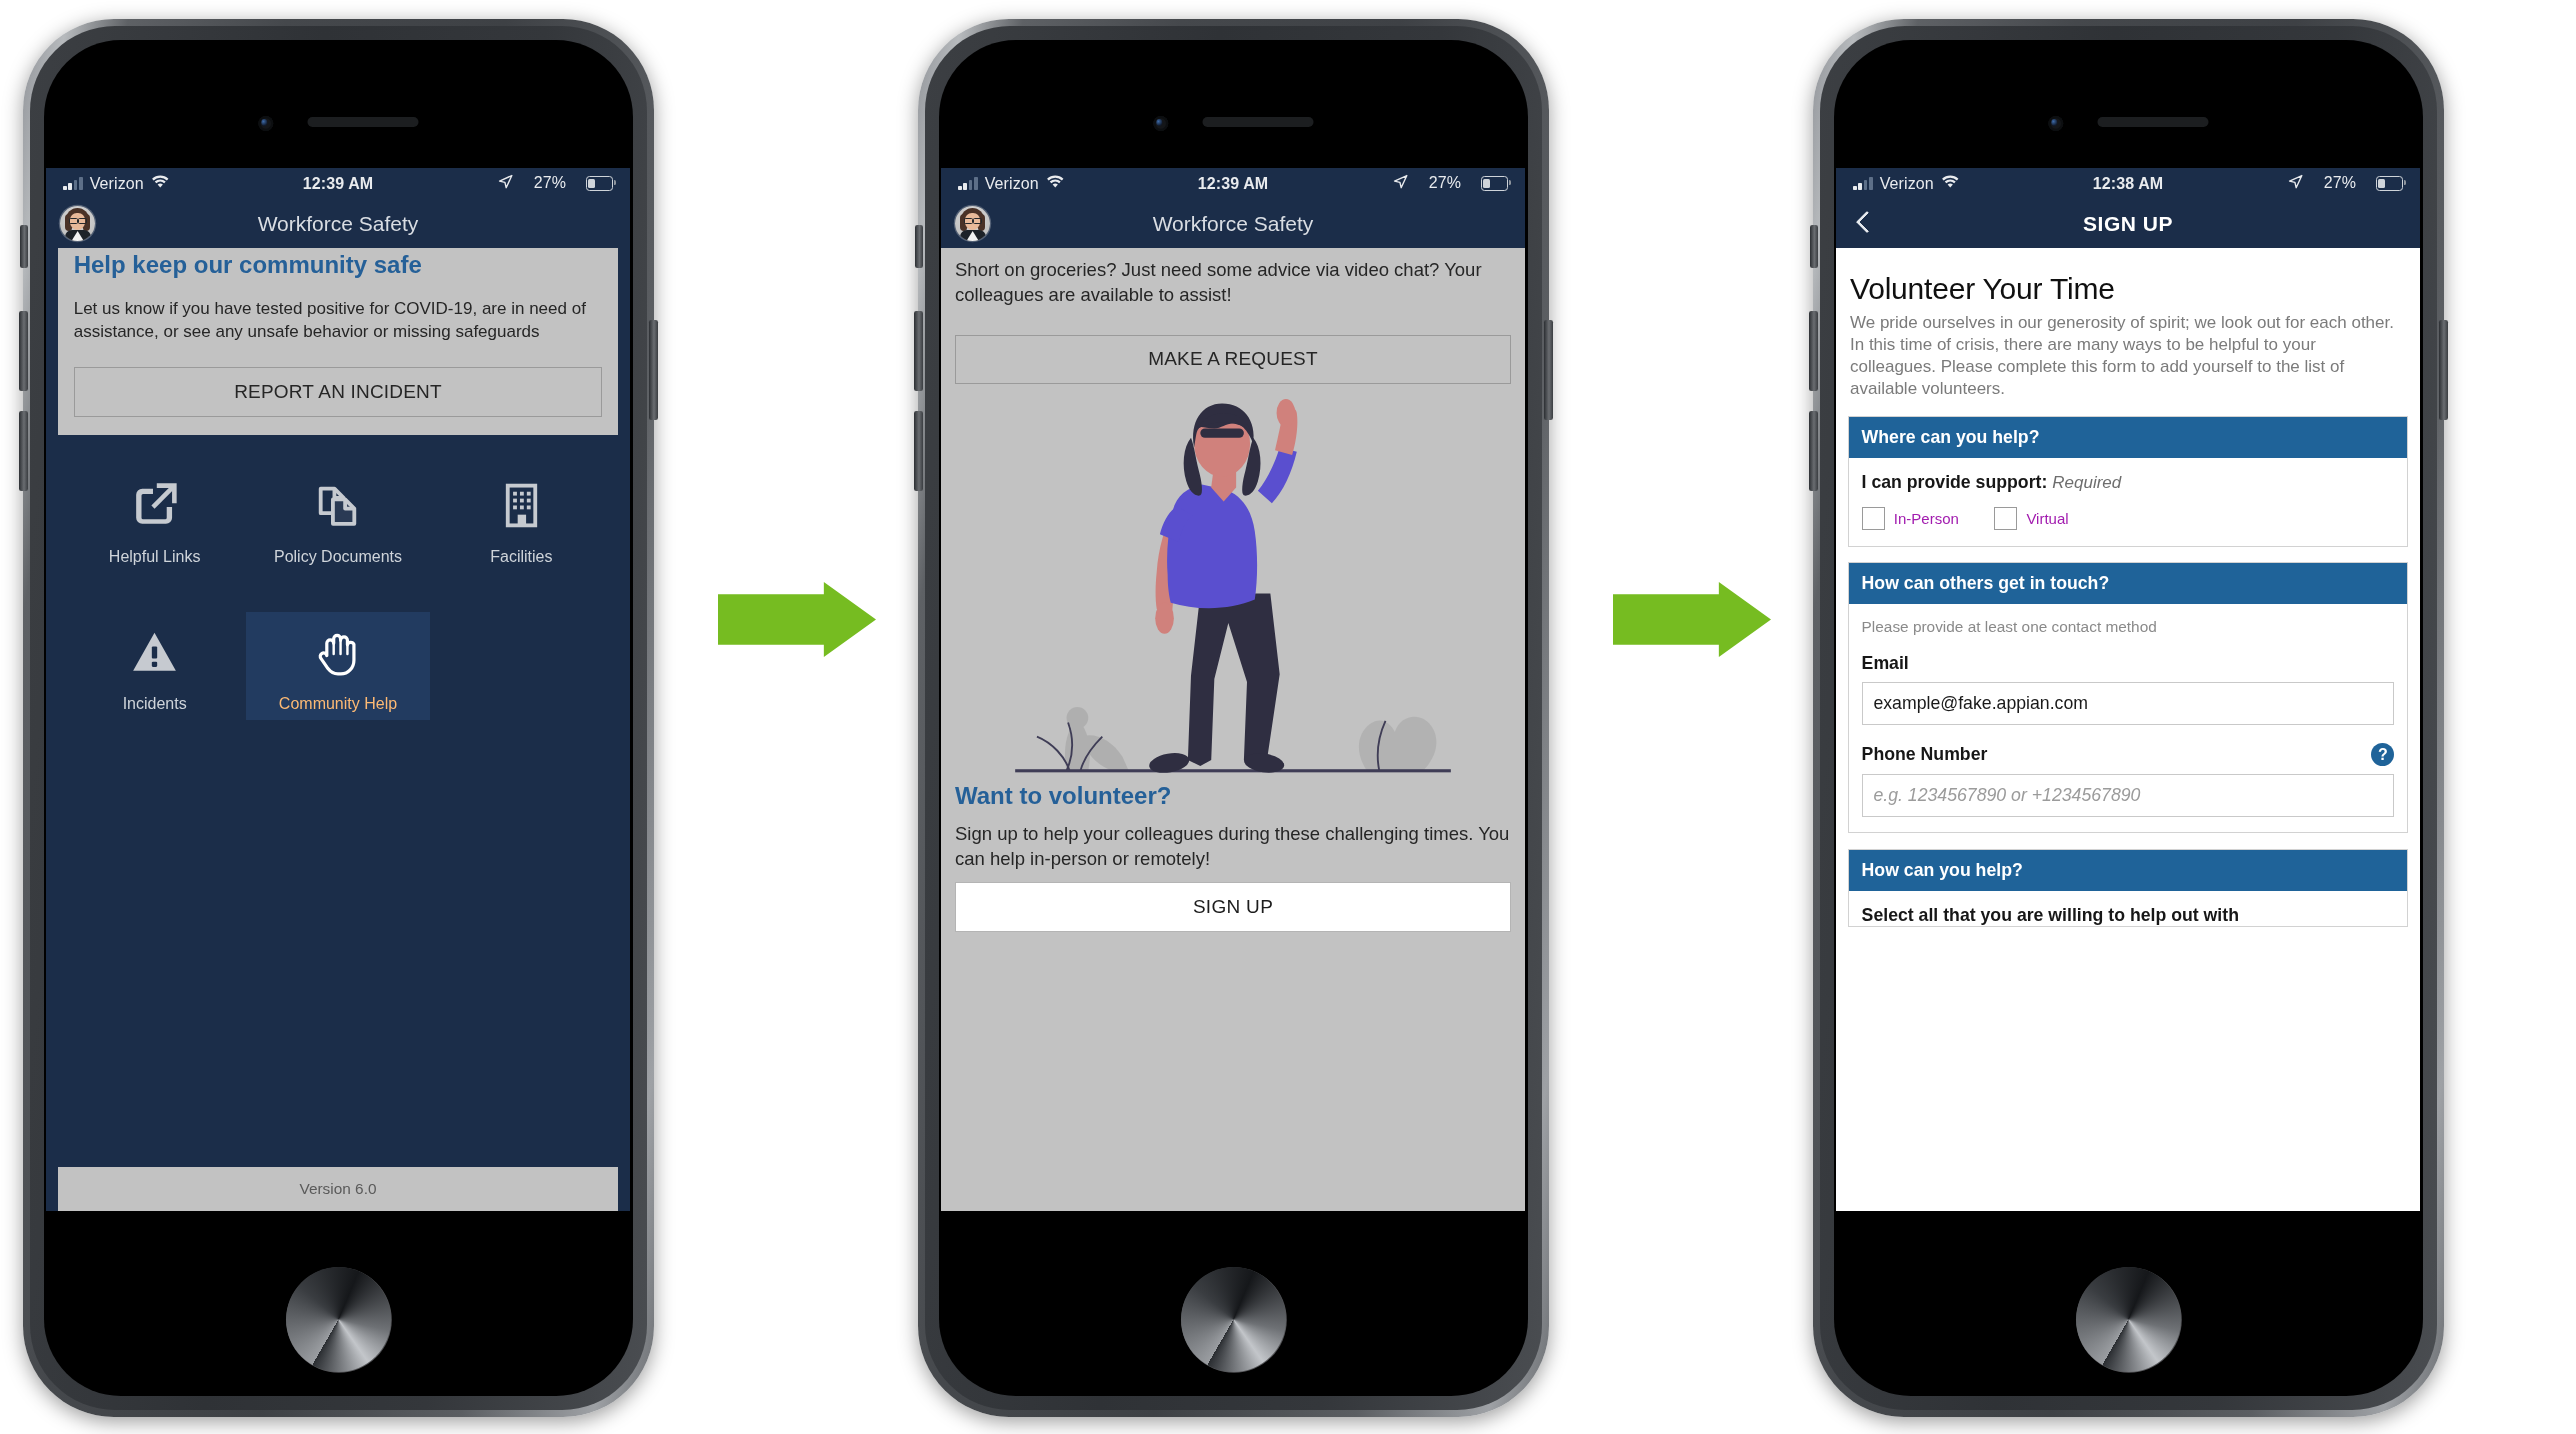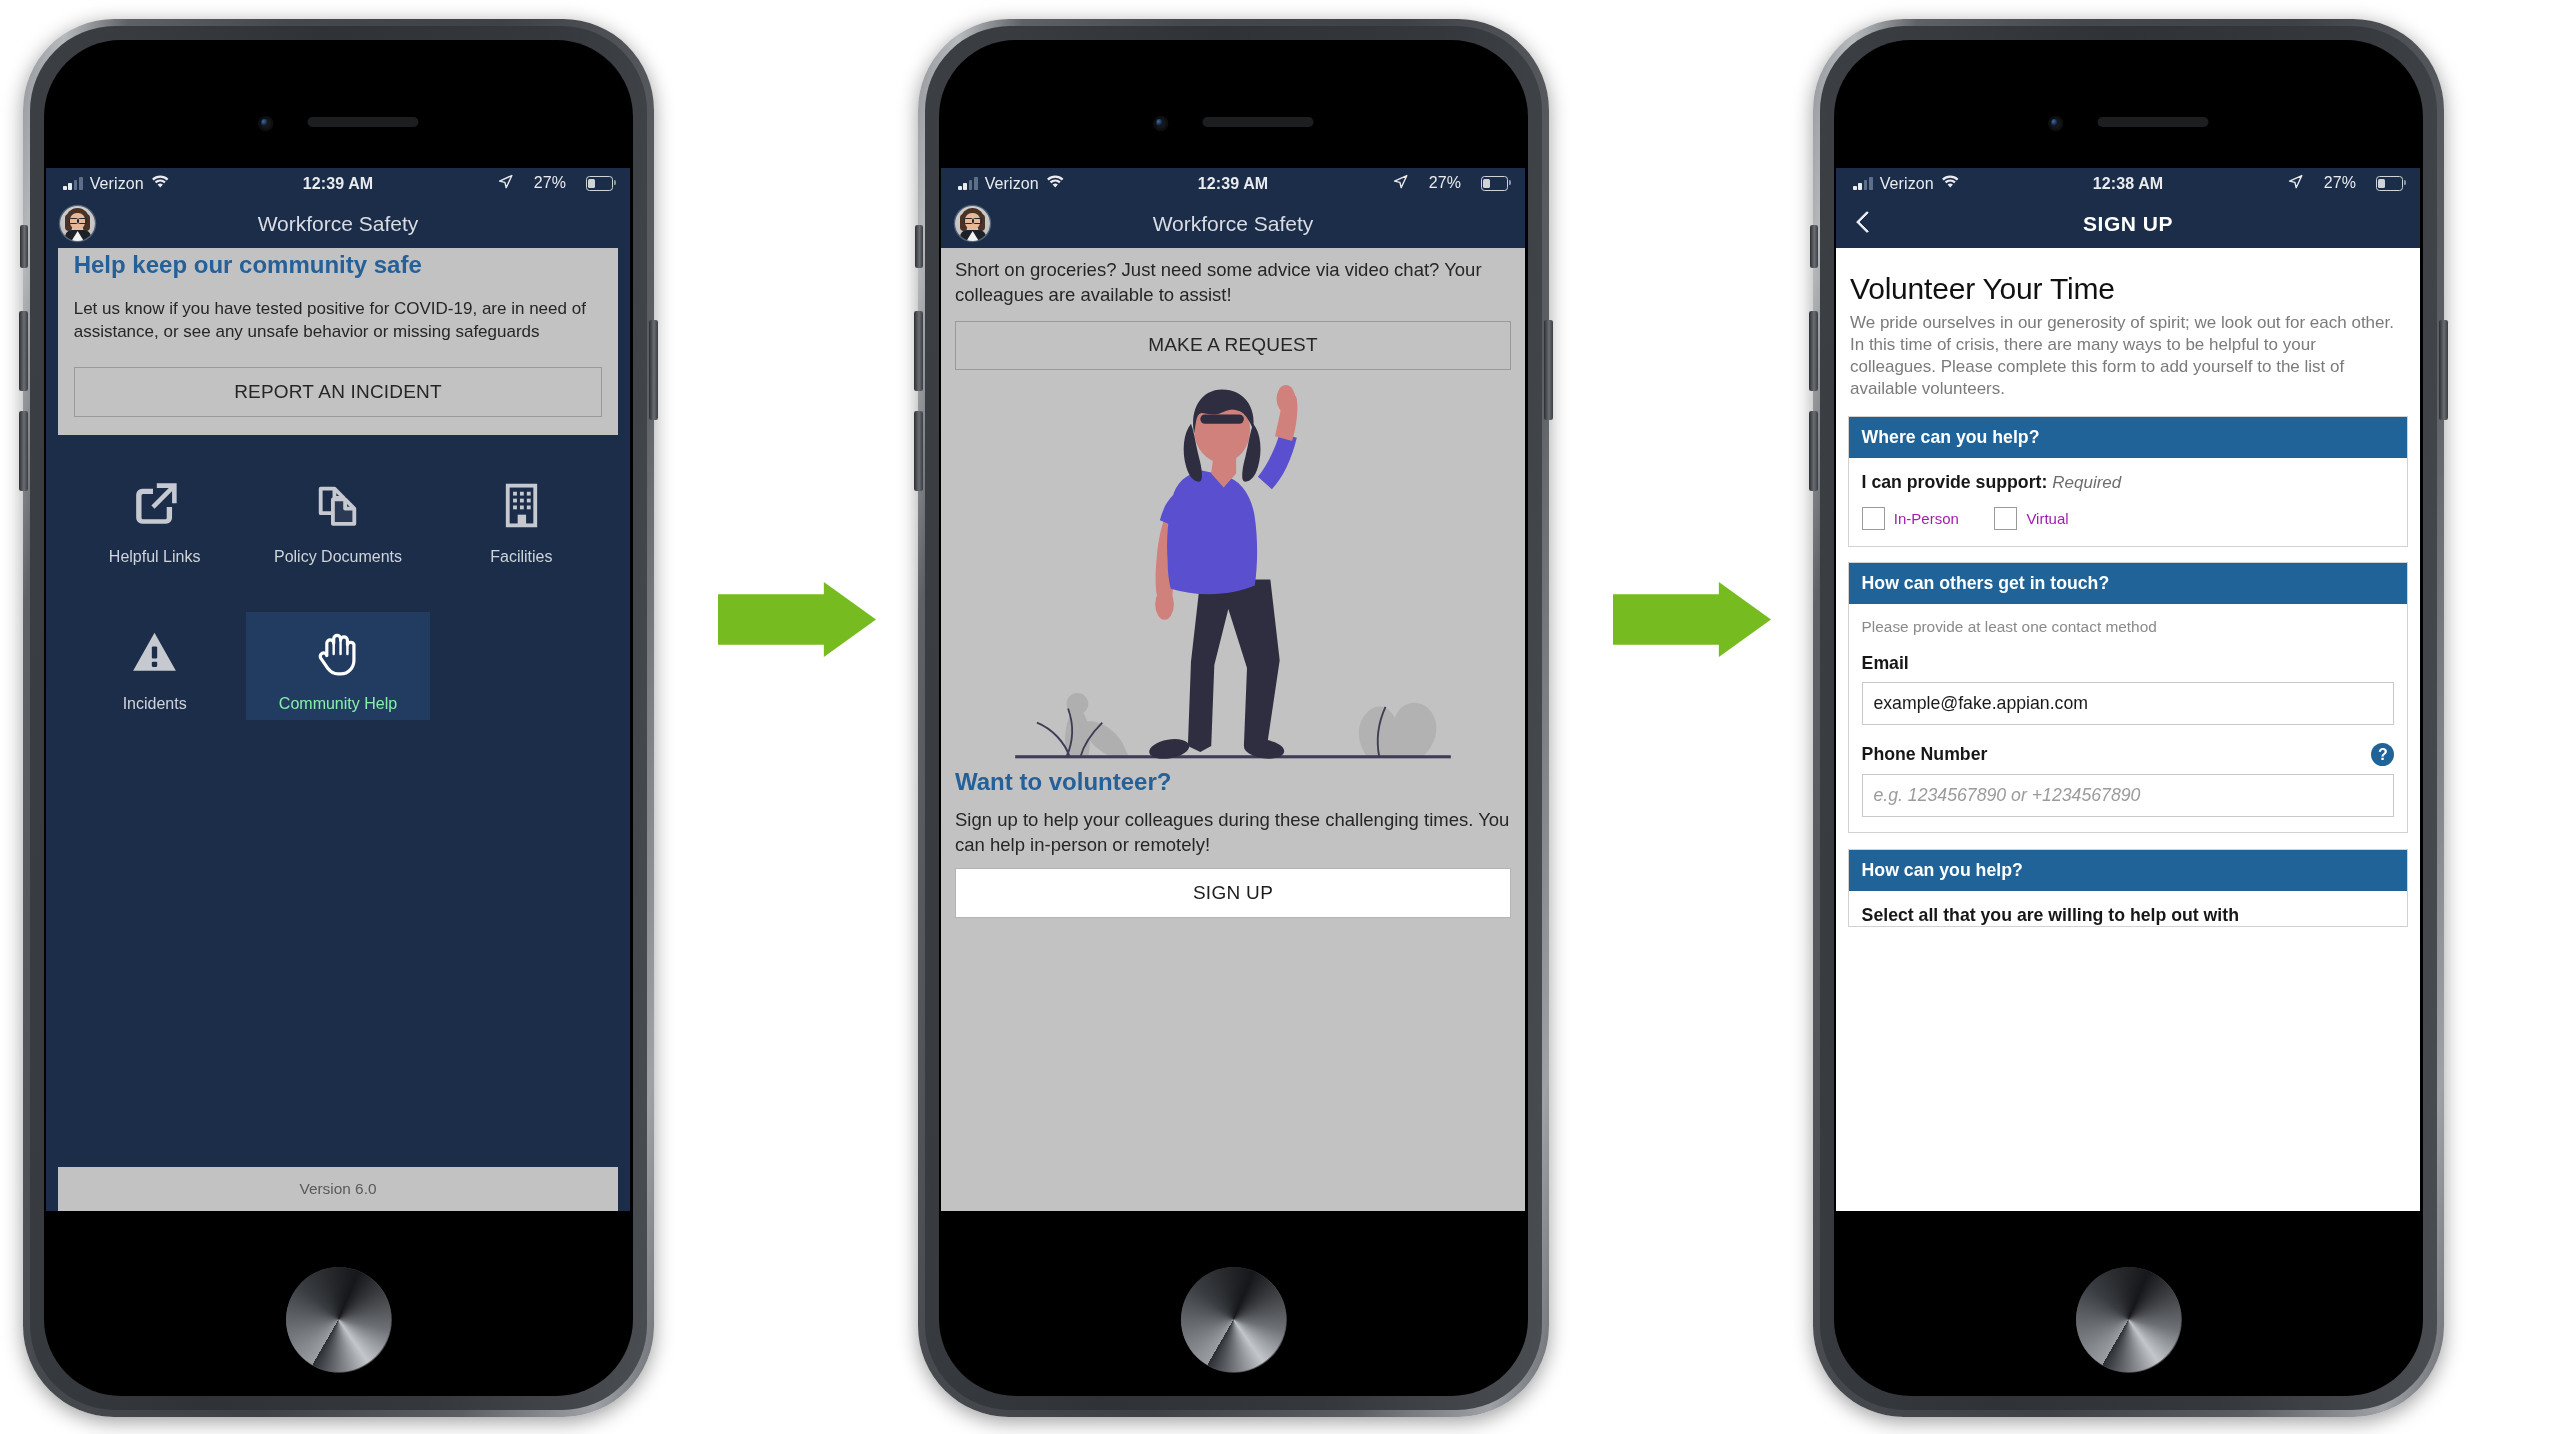--- a/index.html
+++ b/index.html
@@ -94,30 +94,30 @@
   .card-grey{background:#c2c2c2;margin:0 12.3px;padding:0 15.4px 18.5px;}
   .card-title{color:#256098;font-size:24px;font-weight:700;line-height:1.16;margin:0;padding-top:3.1px;}
   .card-body{color:#262626;font-size:17px;line-height:1.33;margin:20px 0 0;}
   .btn-outline{margin-top:23px;border:1.2px solid #9a9a9a;background:#c2c2c2;color:#262626;
     font-size:19px;text-align:center;padding:13px 0;letter-spacing:0.2px;}
   .grid{flex:1;padding:31px 17px 0;}
   .grow{display:flex;}
   .cell{flex:1;display:flex;flex-direction:column;align-items:center;padding:12.3px 3.1px 7.7px;}
   .cell.active{background:#223b60;}
   .cell .lbl{color:#cfd4da;font-size:16px;text-align:center;line-height:1.2;margin-top:14px;}
-  .cell.active .lbl{color:#86efac;text-align:center;}
+  .cell.active .lbl{color:#fdba74;text-align:center;}
   .ico{width:55px;height:55px;display:flex;align-items:center;justify-content:center;}
   .ico svg{width:100%;height:100%;}
   .version{background:#c2c2c2;color:#5a5a5a;font-size:15.4px;text-align:center;padding:13px 0;margin:0 12.3px;}
 
   
   .s2-body{height:963px;background:#c2c2c2;overflow:hidden;}
   .s2-pad{padding:10.8px 14px 0;}
   .s2-lead{color:#262626;font-size:18.5px;line-height:1.32;margin:0;}
-  .btn-req{margin-top:14px;border:1.2px solid #9a9a9a;background:#c2c2c2;color:#262626;
+  .btn-req{margin-top:28px;border:1.2px solid #9a9a9a;background:#c2c2c2;color:#262626;
     font-size:19px;text-align:center;padding:12.3px 0;letter-spacing:0.2px;}
   .illus{height:389px;position:relative;margin-top:4.6px;}
   .illus svg{position:absolute;left:0;top:0;width:100%;height:100%;}
   .s2-h2{color:#256098;font-size:24px;font-weight:700;margin:0;padding:4.6px 14px 0;}
   .s2-p{color:#262626;font-size:18.5px;line-height:1.33;margin:12.3px 14px 0;}
   .btn-signup{margin:10.8px 14px 0;background:#ffffff;border:0.8px solid #b4b4b4;color:#1d1d1d;
     font-size:19px;text-align:center;padding:13px 0;letter-spacing:0.3px;}
 
   
   .s3-body{height:963px;background:#ffffff;overflow:hidden;}

